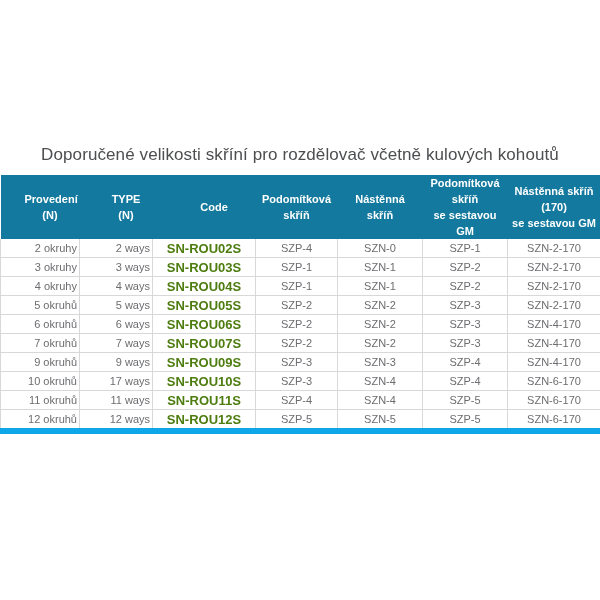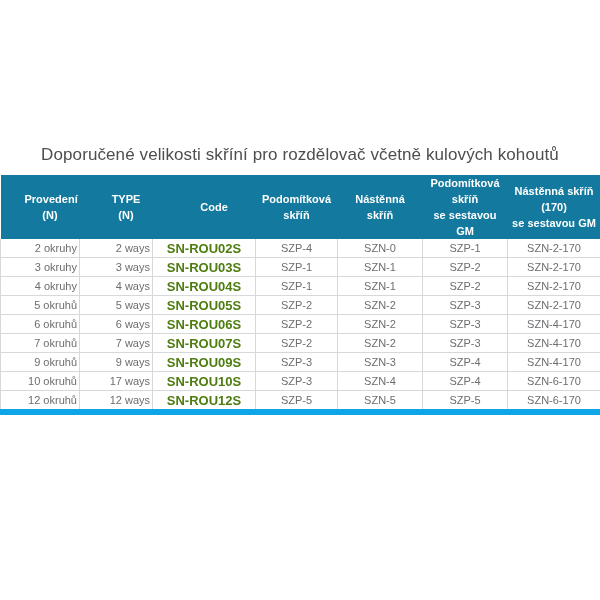--- a/index.html
+++ b/index.html
@@ -183,20 +183,29 @@
         <tr>
           <td class="c0">10 okruhů</td>
           <td class="c1">17 ways</td>
           <td class="c2">SN-ROU10S</td>
           <td class="c3">SZP-3</td>
           <td class="c4">SZN-4</td>
           <td class="c5">SZP-4</td>
           <td class="c6">SZN-6-170</td>
         </tr>
         <tr>
+          <td class="c0">11 okruhů</td>
+          <td class="c1">11 ways</td>
+          <td class="c2">SN-ROU11S</td>
+          <td class="c3">SZP-4</td>
+          <td class="c4">SZN-4</td>
+          <td class="c5">SZP-5</td>
+          <td class="c6">SZN-6-170</td>
+        </tr>
+        <tr>
           <td class="c0">12 okruhů</td>
           <td class="c1">12 ways</td>
           <td class="c2">SN-ROU12S</td>
           <td class="c3">SZP-5</td>
           <td class="c4">SZN-5</td>
           <td class="c5">SZP-5</td>
           <td class="c6">SZN-6-170</td>
         </tr>
       </tbody>
   </table>

